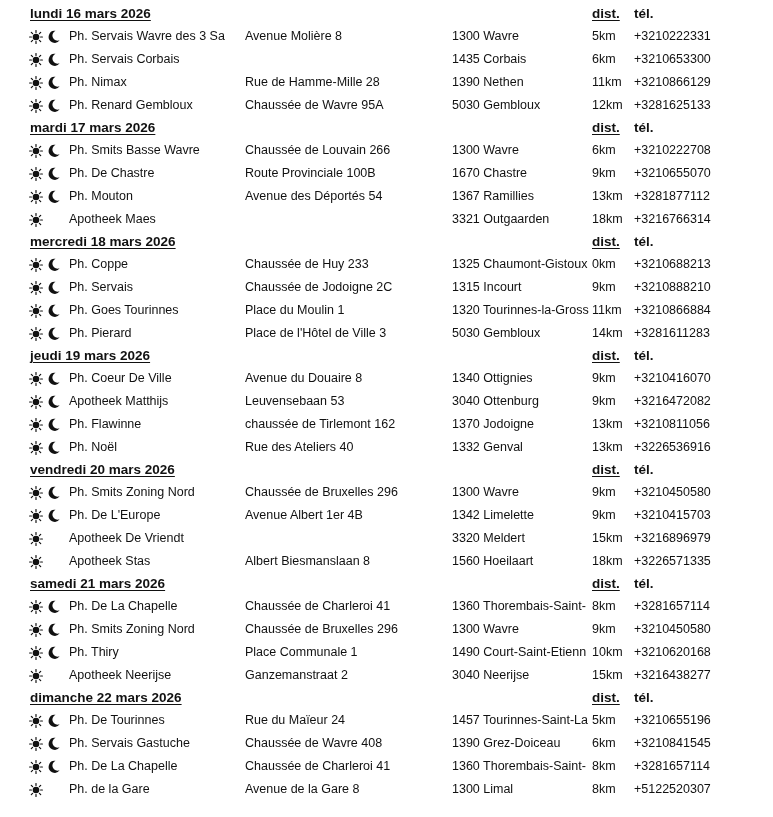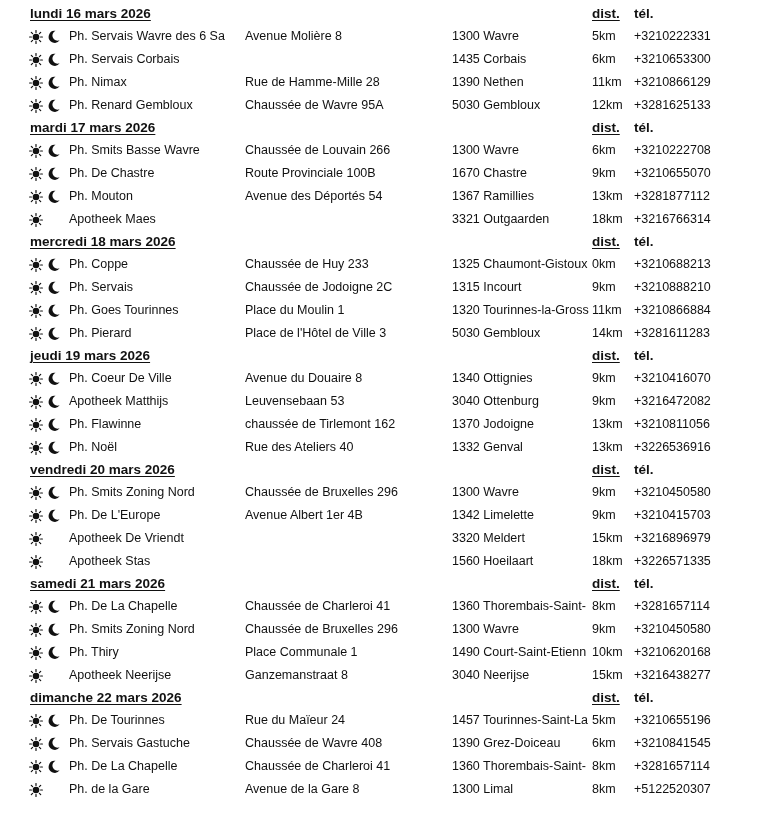--- a/index.html
+++ b/index.html
@@ -100,21 +100,21 @@
         <line x1="11.6" y1="7" x2="13.4" y2="7"></line>
         <line x1="2.3" y1="2.3" x2="3.6" y2="3.6"></line>
         <line x1="10.4" y1="10.4" x2="11.7" y2="11.7"></line>
         <line x1="2.3" y1="11.7" x2="3.6" y2="10.4"></line>
         <line x1="10.4" y1="3.6" x2="11.7" y2="2.3"></line>
       </g>
     </svg>
     <svg class="icon-moon" viewBox="0 0 12 13">
       <path d="M7.5 0.8 A6 6 0 1 0 11.6 10.2 A5 5 0 0 1 7.5 0.8 Z" fill="#111"></path>
     </svg>
-    <span class="c-name">Ph. Servais Wavre des 6 Sa</span>
+    <span class="c-name">Ph. Servais Wavre des 3 Sa</span>
     <span class="c-addr">Avenue Molière 8</span>
     <span class="c-city">1300 Wavre</span>
     <span class="c-dist">5km</span>
     <span class="c-tel">+3210222331</span>
   </div>
       <div class="row">
     <svg class="icon-sun" viewBox="0 0 14 14">
       <circle cx="7" cy="7" r="3.3" fill="#111"></circle>
       <g stroke="#111" stroke-width="1.2" stroke-linecap="round">
         <line x1="7" y1="0.6" x2="7" y2="2.4"></line>
@@ -557,20 +557,21 @@
         <line x1="0.6" y1="7" x2="2.4" y2="7"></line>
         <line x1="11.6" y1="7" x2="13.4" y2="7"></line>
         <line x1="2.3" y1="2.3" x2="3.6" y2="3.6"></line>
         <line x1="10.4" y1="10.4" x2="11.7" y2="11.7"></line>
         <line x1="2.3" y1="11.7" x2="3.6" y2="10.4"></line>
         <line x1="10.4" y1="3.6" x2="11.7" y2="2.3"></line>
       </g>
     </svg>
 
     <span class="c-name">Apotheek Stas</span>
+    <span class="c-addr">Albert Biesmanslaan 8</span>
     <span class="c-city">1560 Hoeilaart</span>
     <span class="c-dist">18km</span>
     <span class="c-tel">+3226571335</span>
   </div>
     </section>
     <section class="day">
     <div class="day-header">
       <span class="day-title">samedi 21 mars 2026</span>
       <span class="col-dist">dist.</span>
       <span class="col-tel">tél.</span>
@@ -653,21 +654,21 @@
         <line x1="0.6" y1="7" x2="2.4" y2="7"></line>
         <line x1="11.6" y1="7" x2="13.4" y2="7"></line>
         <line x1="2.3" y1="2.3" x2="3.6" y2="3.6"></line>
         <line x1="10.4" y1="10.4" x2="11.7" y2="11.7"></line>
         <line x1="2.3" y1="11.7" x2="3.6" y2="10.4"></line>
         <line x1="10.4" y1="3.6" x2="11.7" y2="2.3"></line>
       </g>
     </svg>
 
     <span class="c-name">Apotheek Neerijse</span>
-    <span class="c-addr">Ganzemanstraat 8</span>
+    <span class="c-addr">Ganzemanstraat 2</span>
     <span class="c-city">3040 Neerijse</span>
     <span class="c-dist">15km</span>
     <span class="c-tel">+3216438277</span>
   </div>
     </section>
     <section class="day">
     <div class="day-header">
       <span class="day-title">dimanche 22 mars 2026</span>
       <span class="col-dist">dist.</span>
       <span class="col-tel">tél.</span>

